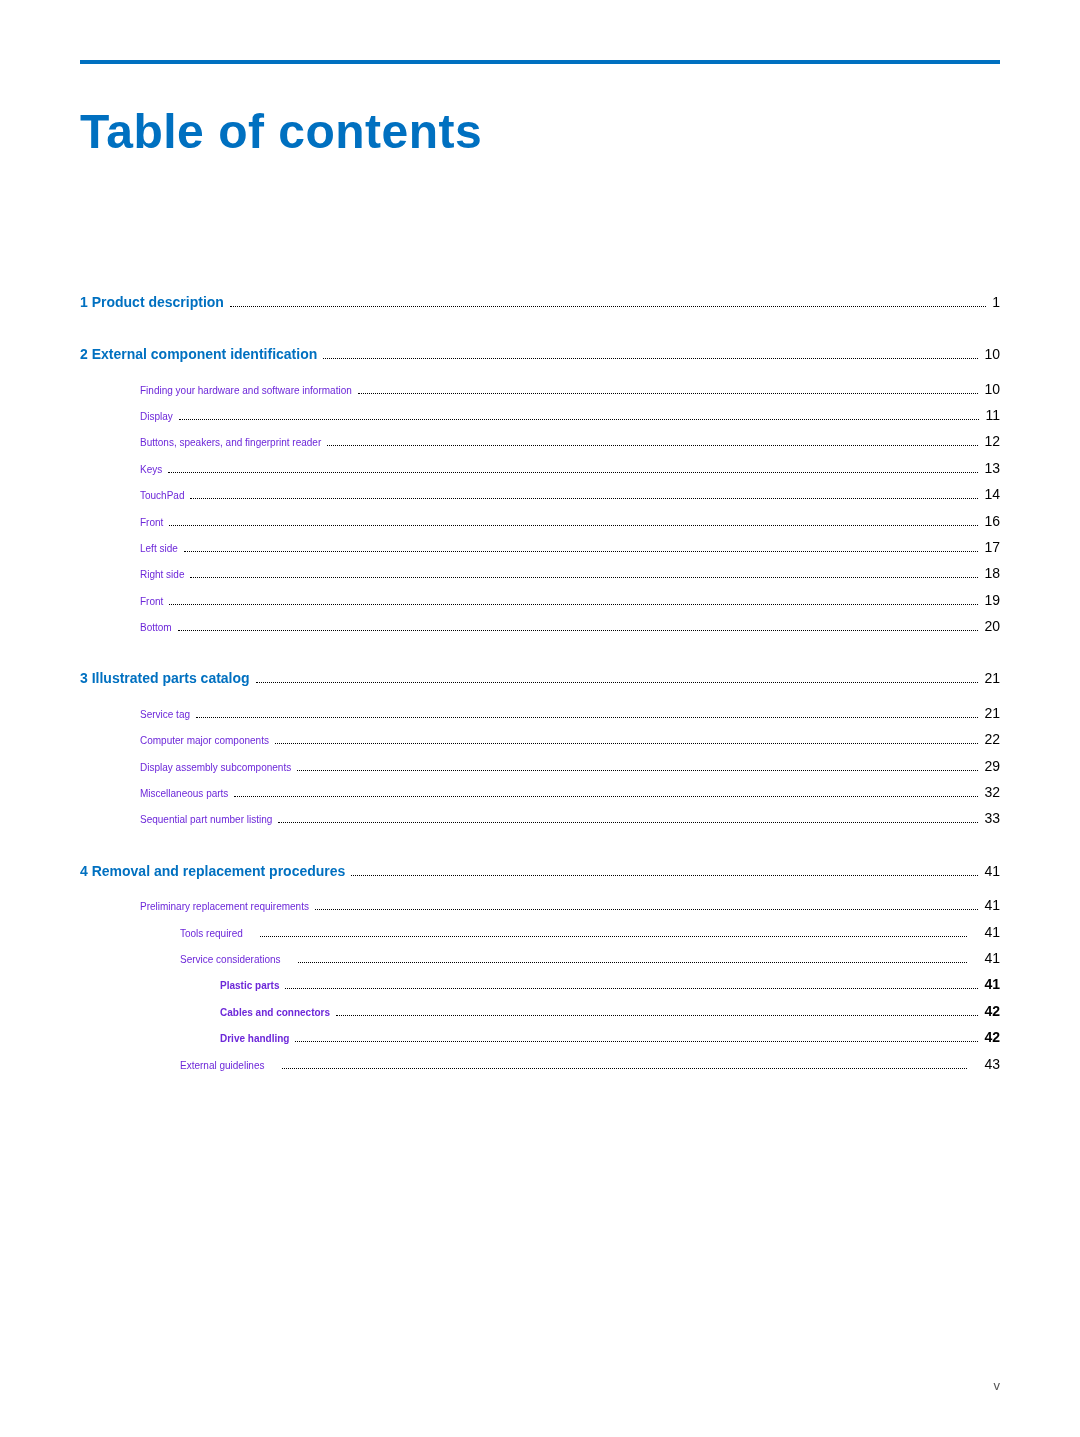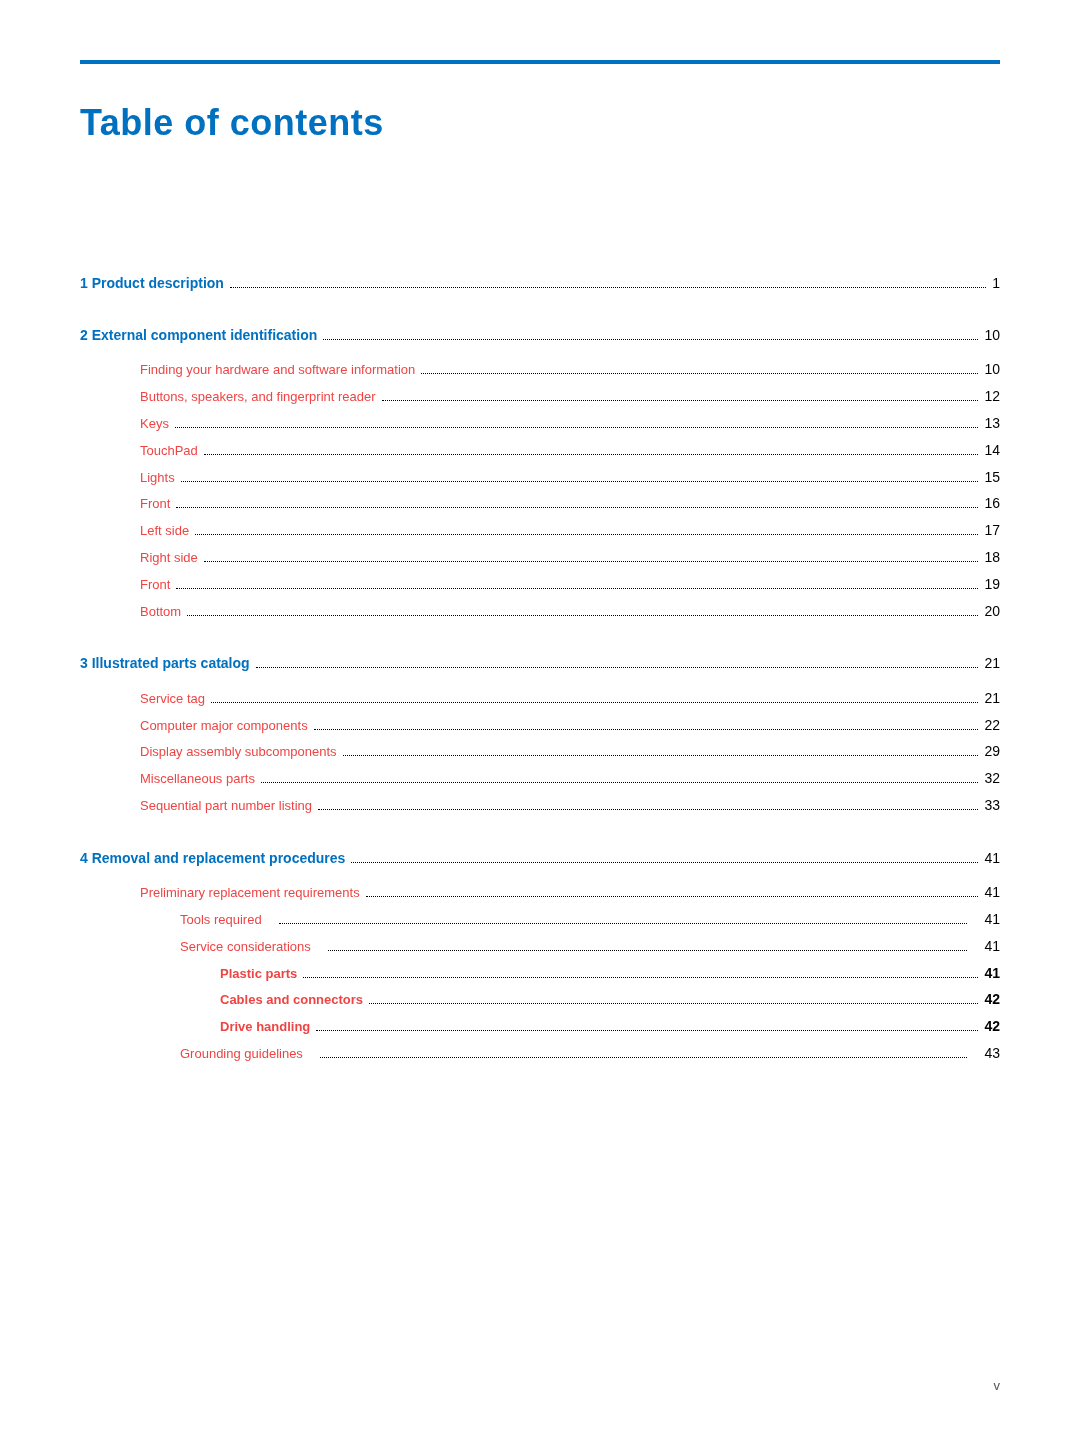--- a/index.html
+++ b/index.html
@@ -20,21 +20,21 @@
     }
 
     .top-border {
       width: 100%;
       height: 4px;
       background: #0070c0;
       margin-bottom: 30px;
     }
 
     .page-title {
-      font-size: 36px;
+      font-size: 48px;
       font-weight: 900;
       color: #0070c0;
       margin-bottom: 120px;
       letter-spacing: 0.5px;
     }
 
     .toc-section {
       margin-bottom: 30px;
       text-align: center;
     }
@@ -67,22 +67,22 @@
     }
 
     .toc-entry {
       display: flex;
       align-items: baseline;
       margin-bottom: 4px;
       padding-left: 60px;
     }
 
     .toc-entry-label {
-      font-size: 13px;
-      color: #ef4444;
+      font-size: 10px;
+      color: #6d28d9;
       white-space: nowrap;
     }
 
     .toc-entry-l2 {
       padding-left: 100px;
       gap: 11px;
     }
 
     .toc-entry-l3 {
       padding-left: 140px;
@@ -118,38 +118,38 @@
         <span class="toc-chapter-link">2  External component identification</span>
         <span class="toc-dots"></span>
         <span class="toc-page">10</span>
       </div>
       <div class="toc-entry">
         <span class="toc-entry-label">Finding your hardware and software information</span>
         <span class="toc-dots"></span>
         <span class="toc-page">10</span>
       </div>
       <div class="toc-entry">
+        <span class="toc-entry-label">Display</span>
+        <span class="toc-dots"></span>
+        <span class="toc-page">11</span>
+      </div>
+      <div class="toc-entry">
         <span class="toc-entry-label">Buttons, speakers, and fingerprint reader</span>
         <span class="toc-dots"></span>
         <span class="toc-page">12</span>
       </div>
       <div class="toc-entry">
         <span class="toc-entry-label">Keys</span>
         <span class="toc-dots"></span>
         <span class="toc-page">13</span>
       </div>
       <div class="toc-entry">
         <span class="toc-entry-label">TouchPad</span>
         <span class="toc-dots"></span>
         <span class="toc-page">14</span>
-      </div>
-      <div class="toc-entry">
-        <span class="toc-entry-label">Lights</span>
-        <span class="toc-dots"></span>
-        <span class="toc-page">15</span>
       </div>
       <div class="toc-entry">
         <span class="toc-entry-label">Front</span>
         <span class="toc-dots"></span>
         <span class="toc-page">16</span>
       </div>
       <div class="toc-entry">
         <span class="toc-entry-label">Left side</span>
         <span class="toc-dots"></span>
         <span class="toc-page">17</span>
@@ -232,20 +232,20 @@
         <span class="toc-entry-label">Cables and connectors</span>
         <span class="toc-dots"></span>
         <span class="toc-page">42</span>
       </div>
       <div class="toc-entry toc-entry-l3">
         <span class="toc-entry-label">Drive handling</span>
         <span class="toc-dots"></span>
         <span class="toc-page">42</span>
       </div>
       <div class="toc-entry toc-entry-l2">
-        <span class="toc-entry-label">Grounding guidelines</span>
+        <span class="toc-entry-label">External guidelines</span>
         <span class="toc-dots"></span>
         <span class="toc-page">43</span>
       </div>
     </div>
   </div>
 
 <div class="page-footer">v</div>
 
 </body></html>

